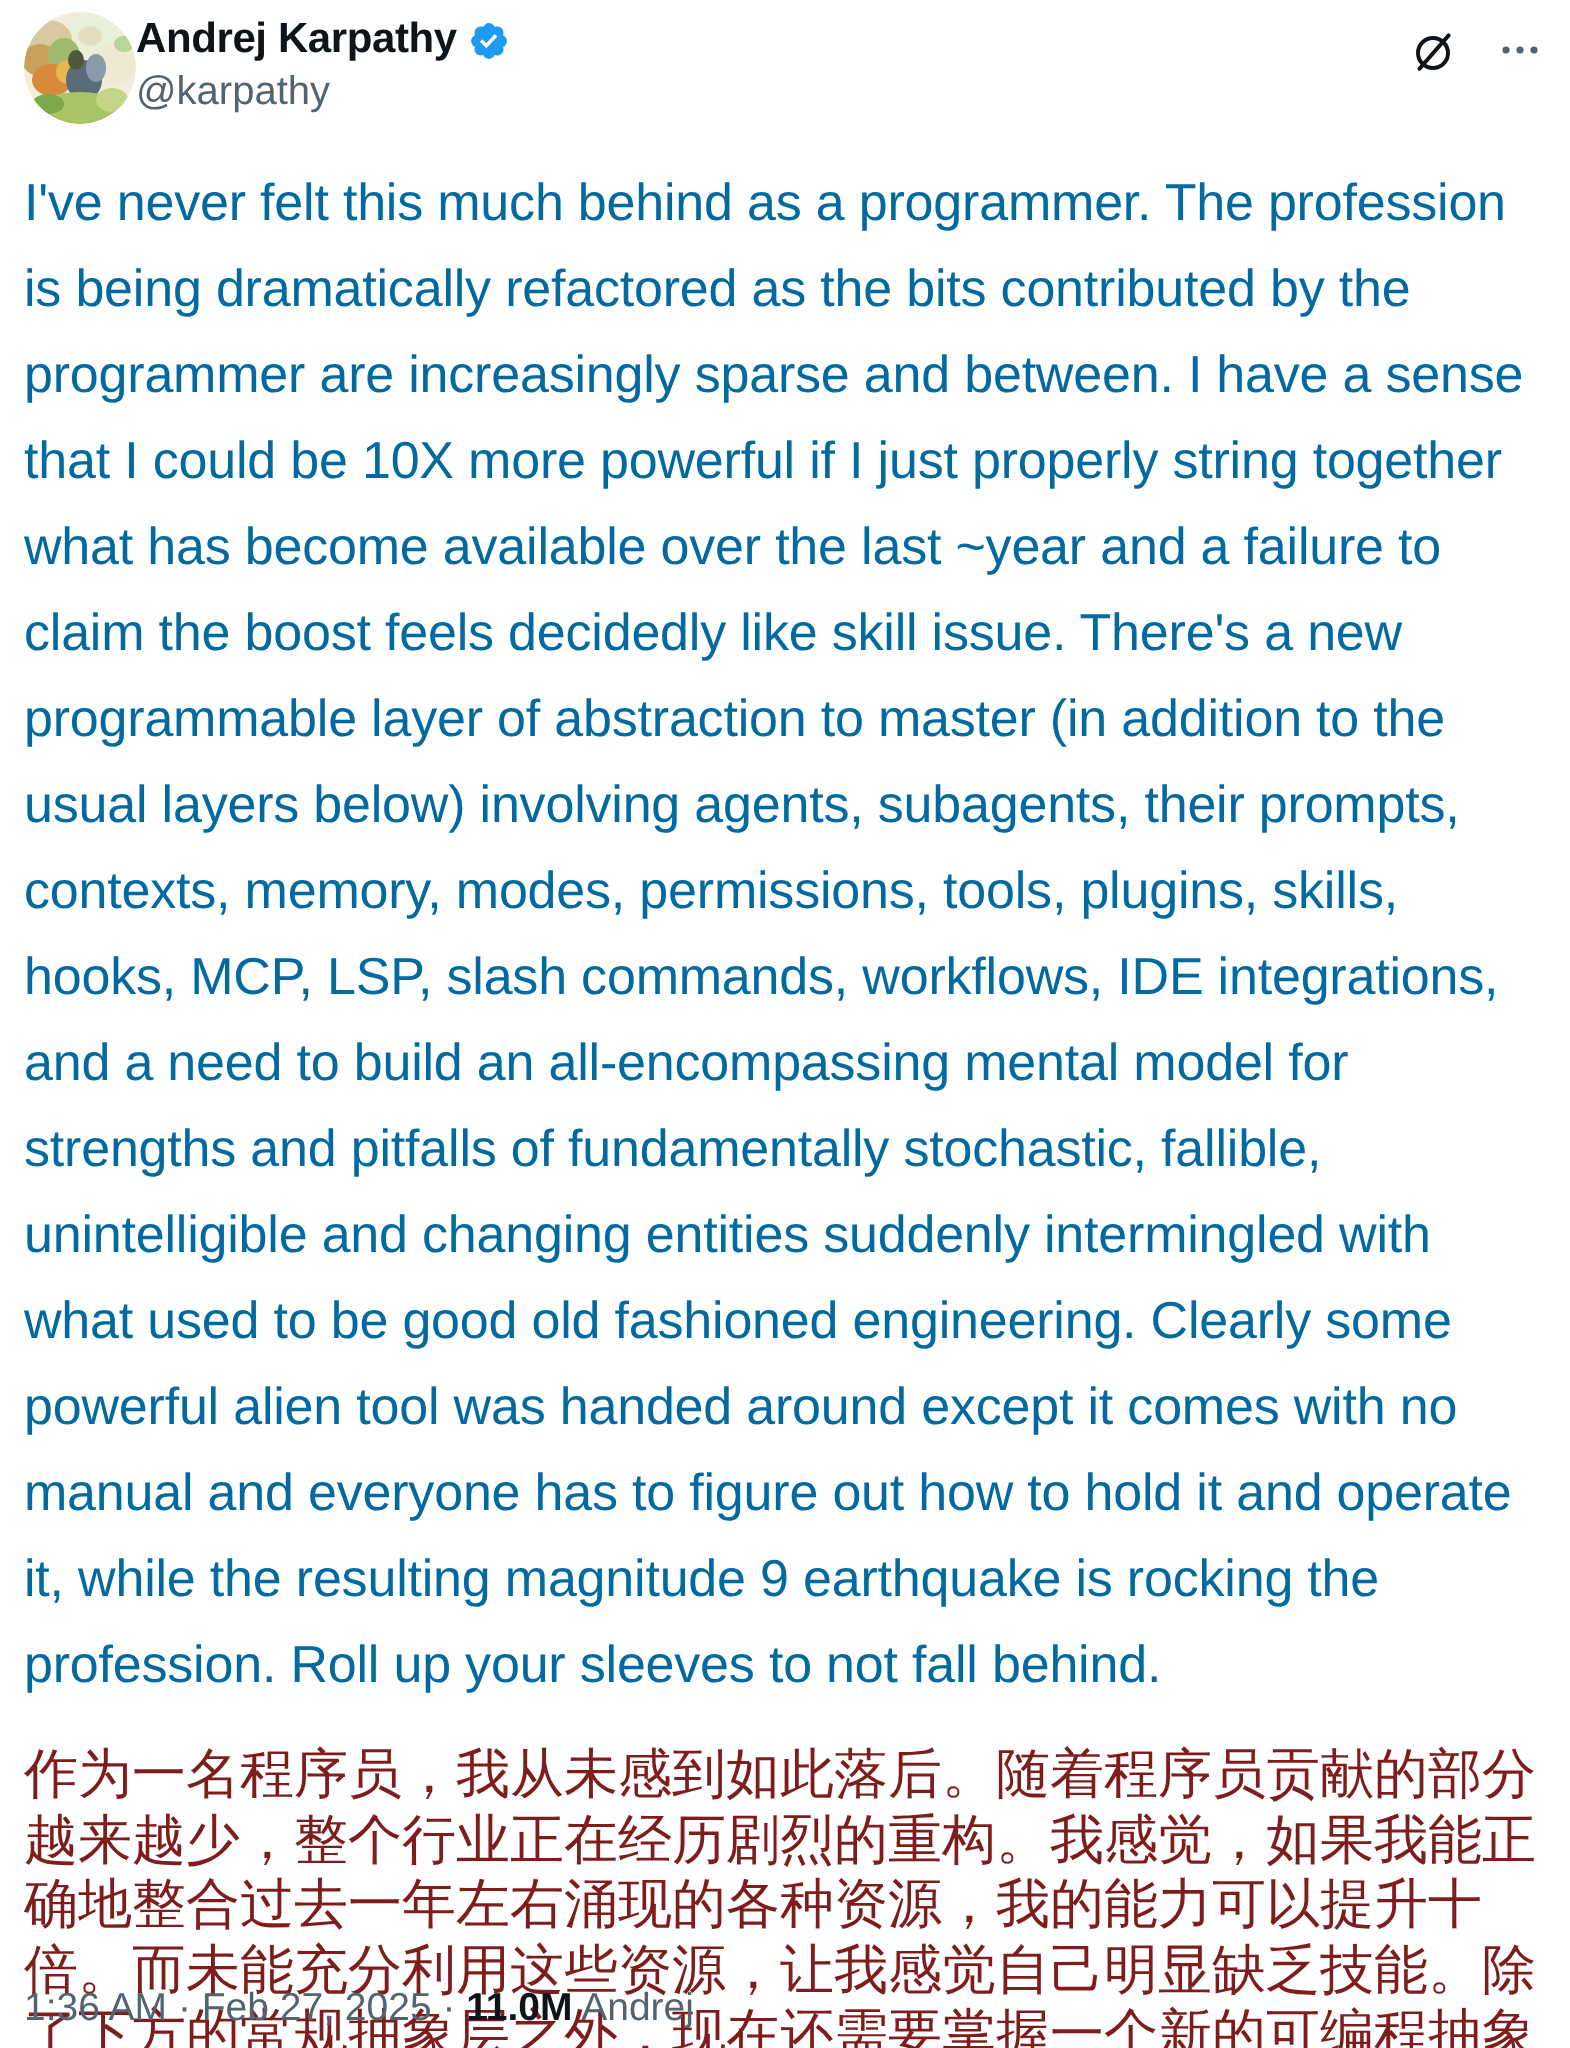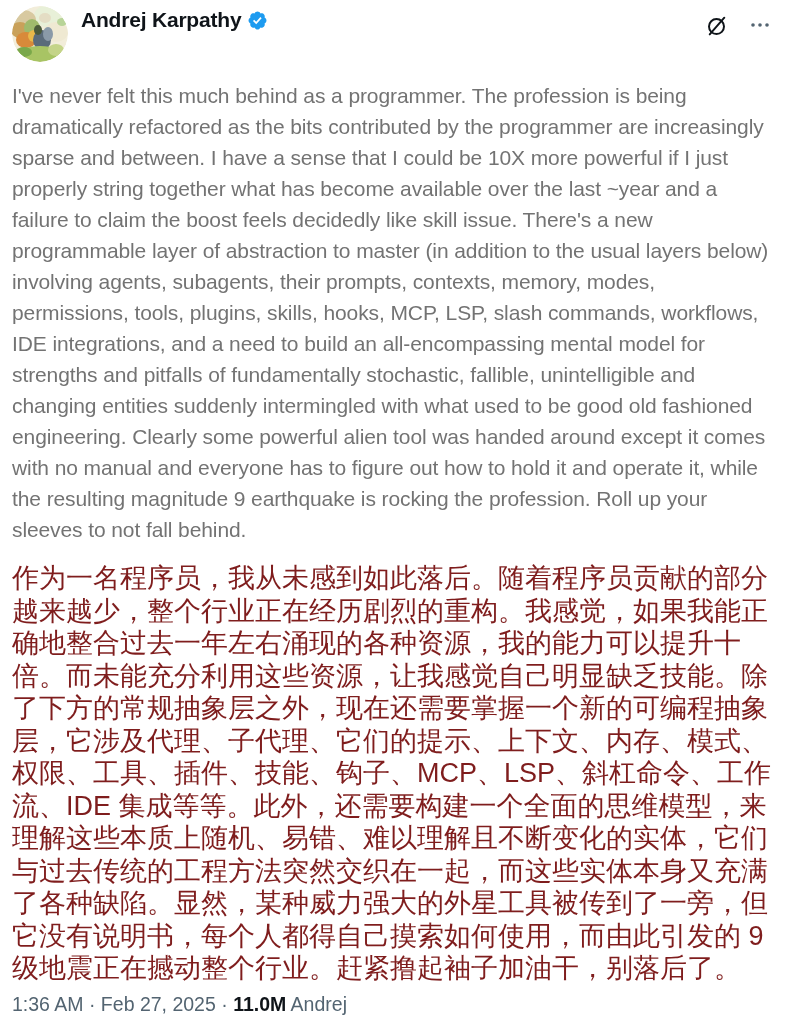--- a/index.html
+++ b/index.html
@@ -26,21 +26,21 @@
     width: 56px;
     height: 56px;
     border-radius: 50%;
     overflow: hidden;
     flex: 0 0 auto;
     margin-top: 2px;
     cursor: pointer;
   }
   .avatar svg { display: block; }
   .name-block {
-    margin-left: 13px;
+    margin-left: 0;
     flex: 1 1 auto;
     padding-top: 4px;
   }
   .name-row {
     display: flex;
     align-items: center;
     gap: 6px;
   }
   .display-name {
     font-size: 21px;
@@ -72,23 +72,23 @@
     display: inline-flex;
     align-items: center;
     justify-content: center;
     cursor: pointer;
   }
   
   .post-body {
     margin-top: 18px;
   }
   .post-paragraph-en {
-    font-size: 21px;
-    line-height: 31px;
-    color: #737373;
+    font-size: 26px;
+    line-height: 43px;
+    color: #0369a1;
     letter-spacing: -0.1px;
     white-space: pre-wrap;
   }
   .post-paragraph-zh {
     font-size: 27px;
     line-height: 32.5px;
     color: #7f1d1d;
     margin-top: 17px;
     white-space: pre-wrap;
   }
@@ -142,20 +142,21 @@
 
     <div class="name-block">
       <div class="name-row">
         <span class="display-name">Andrej Karpathy</span>
         <span class="verified-badge">
           <svg width="21" height="21" viewBox="0 0 22 22">
             <path fill="#1d9bf0" d="M20.396 11c-.018-.646-.215-1.275-.57-1.816-.354-.54-.852-.972-1.438-1.246.223-.607.27-1.264.14-1.897-.131-.634-.437-1.218-.882-1.687-.47-.445-1.053-.75-1.687-.882-.633-.13-1.29-.083-1.897.14-.273-.587-.704-1.086-1.245-1.44S11.647 1.62 11 1.604c-.646.017-1.273.213-1.813.568s-.969.854-1.24 1.44c-.608-.223-1.267-.272-1.902-.14-.635.13-1.22.436-1.69.882-.445.47-.749 1.055-.878 1.688-.13.633-.08 1.29.144 1.896-.587.274-1.087.705-1.443 1.245-.356.54-.555 1.17-.574 1.817.02.647.218 1.276.574 1.817.356.54.856.972 1.443 1.245-.224.606-.274 1.263-.144 1.896.13.634.433 1.218.877 1.688.47.443 1.054.747 1.687.878.633.132 1.29.084 1.897-.136.274.586.705 1.084 1.246 1.439.54.354 1.17.551 1.816.569.647-.016 1.276-.213 1.817-.567s.972-.854 1.245-1.44c.604.239 1.266.296 1.903.164.636-.132 1.22-.447 1.68-.907.46-.46.776-1.044.908-1.681s.075-1.299-.165-1.903c.586-.274 1.084-.705 1.439-1.246.354-.54.551-1.17.569-1.816zM9.662 14.85l-3.429-3.428 1.293-1.302 2.072 2.072 4.4-4.794 1.347 1.246z"></path>
           </svg>
         </span>
       </div>
+      <div class="user-handle">@karpathy</div>
     </div>
 
     <div class="header-actions">
       <span class="icon-btn">
         <svg width="25" height="25" viewBox="0 0 24 24">
           <circle cx="12" cy="13" r="7.2" fill="none" stroke="#0f1419" stroke-width="1.9"></circle>
           <line x1="5.5" y1="20.5" x2="19.5" y2="4.5" stroke="#0f1419" stroke-width="1.9" stroke-linecap="round"></line>
         </svg>
       </span>
       <span class="icon-btn">

